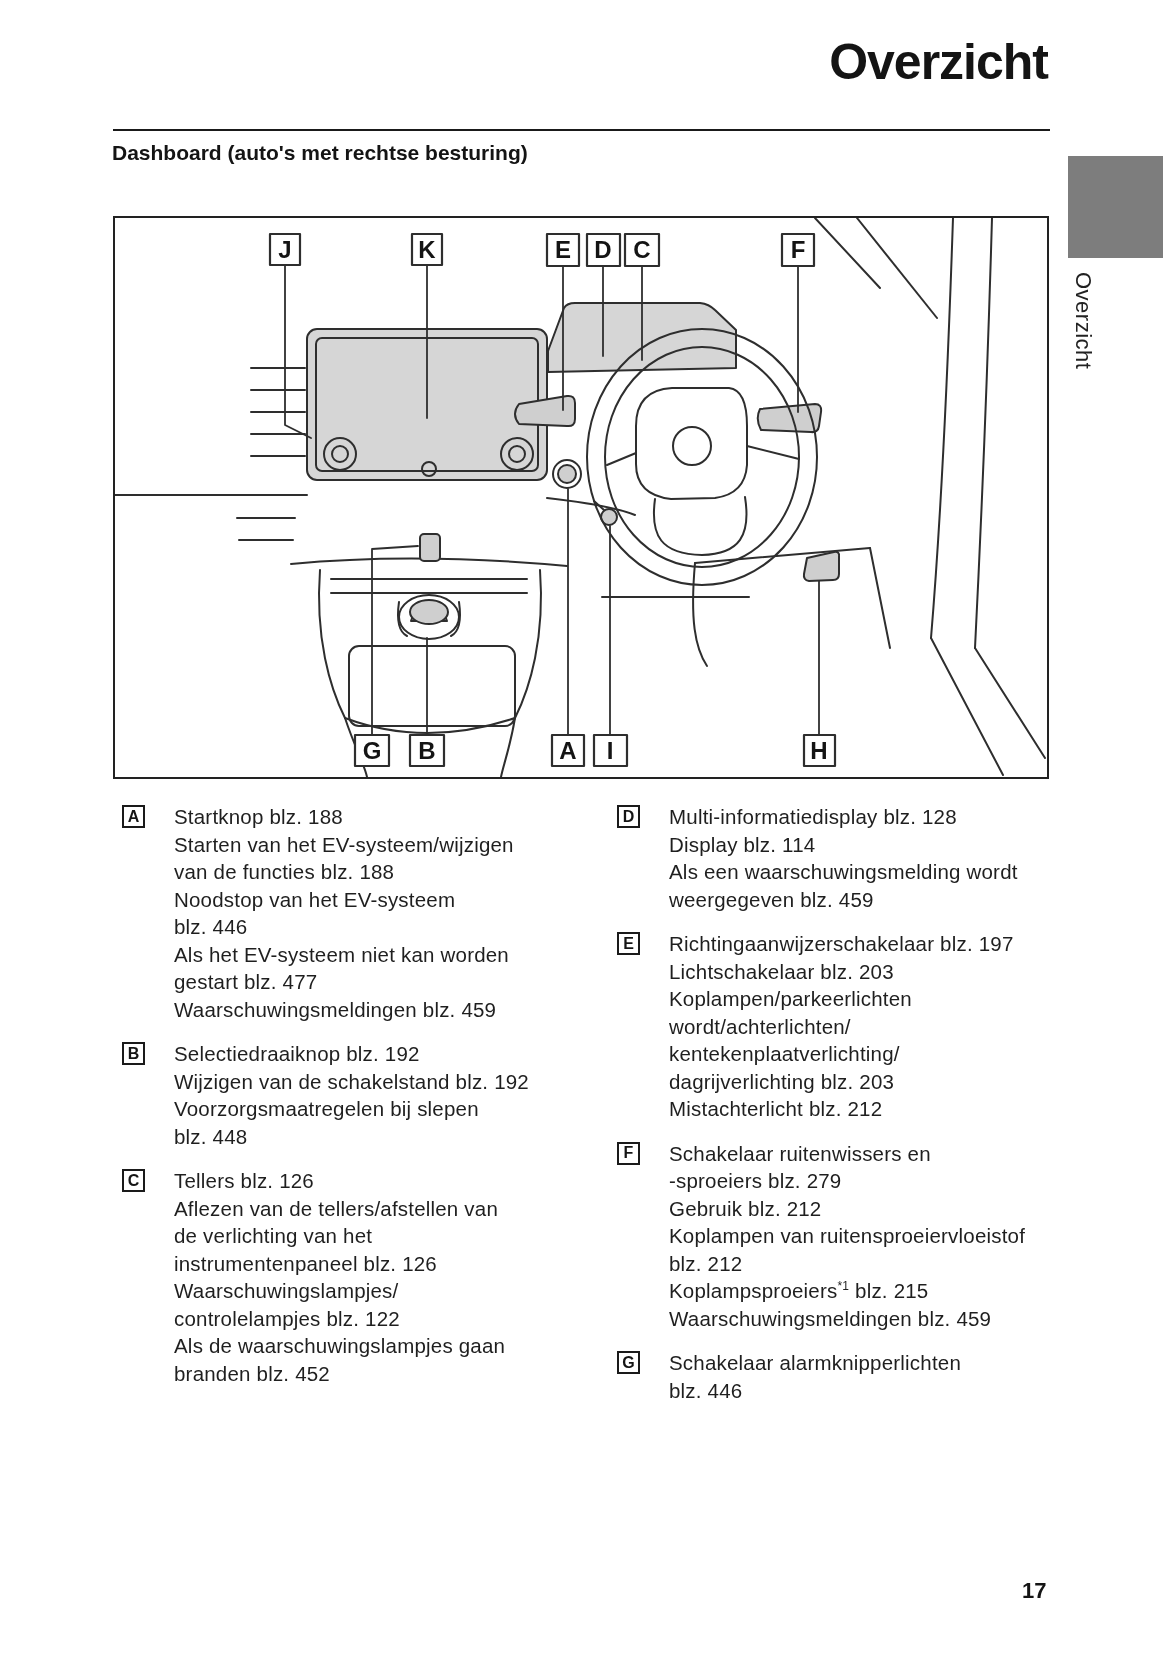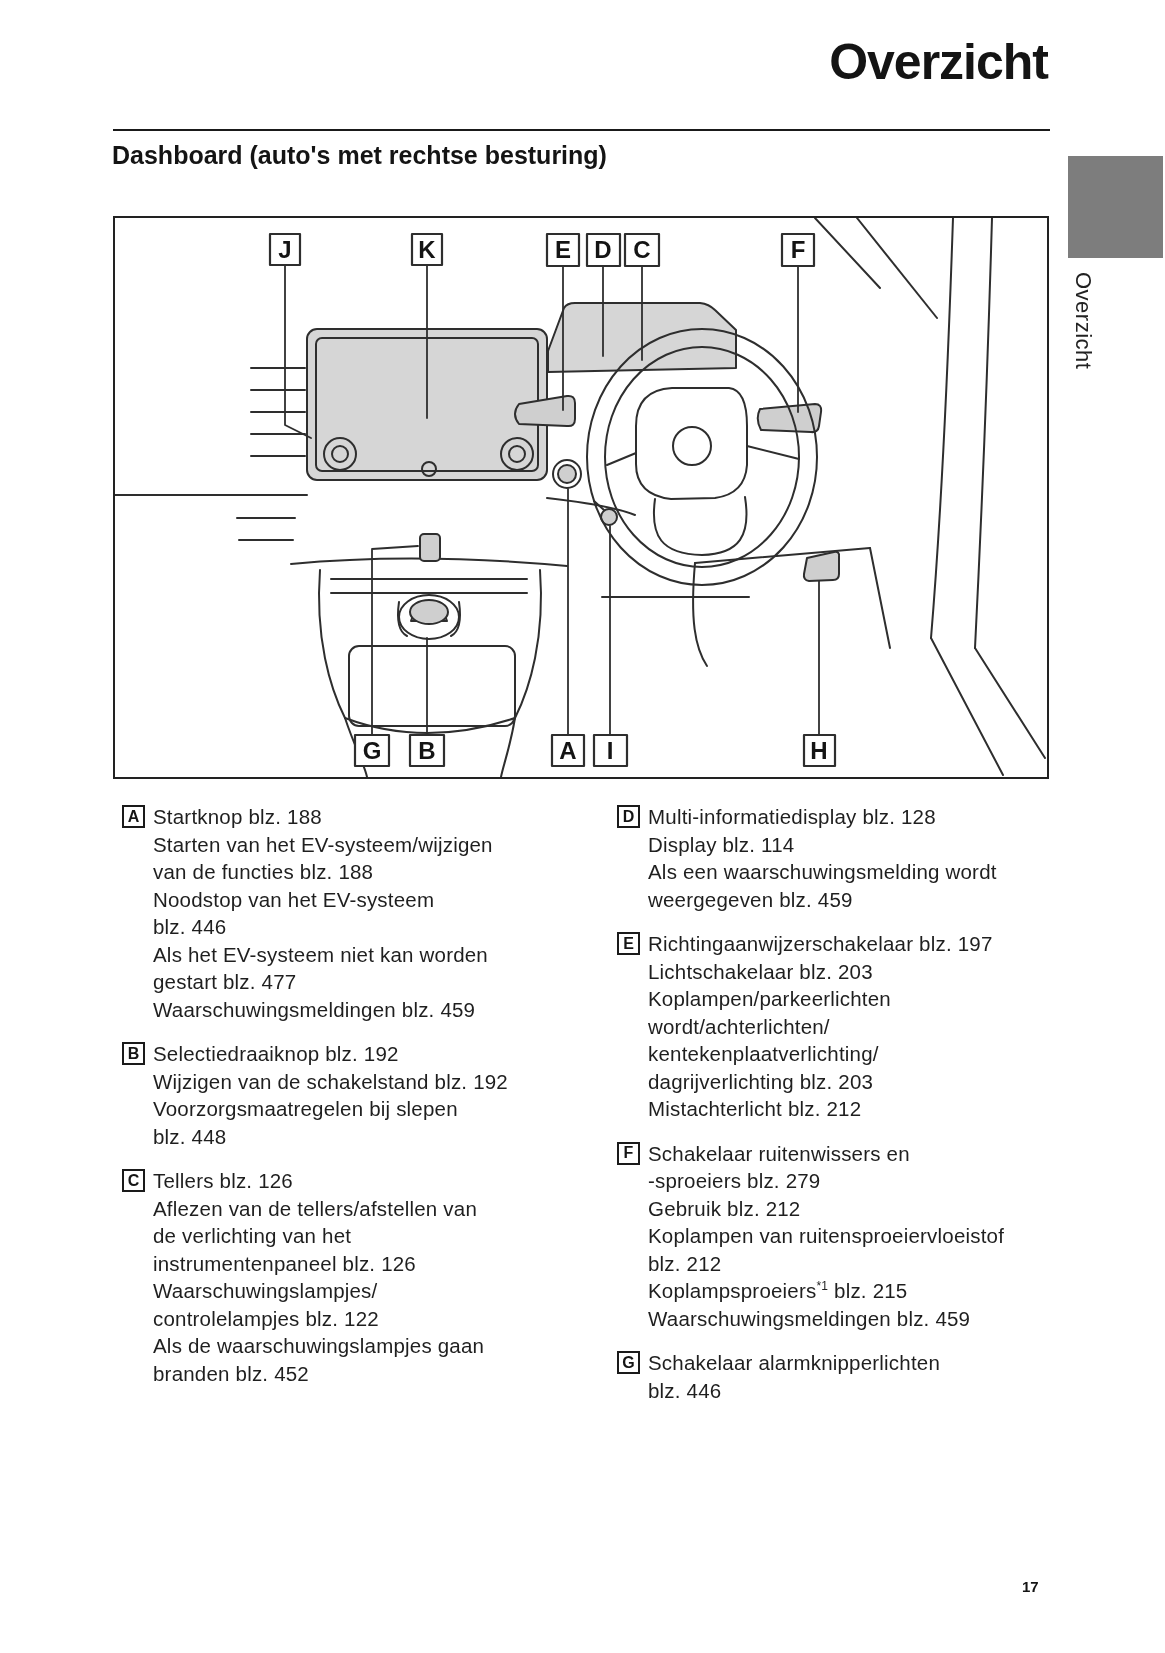--- a/index.html
+++ b/index.html
@@ -5,45 +5,45 @@
   html,body{margin:0;padding:0;}
   body{
     width:1165px;height:1653px;position:relative;background:#ffffff;
     font-family:"Liberation Sans", sans-serif;color:#1a1a1a;overflow:hidden;
   }
   .title{
     position:absolute;top:33px;right:117px;
     font-size:50px;font-weight:bold;letter-spacing:-1px;color:#141414;
   }
   .rule{position:absolute;left:113px;top:129px;width:937px;height:2px;background:#1a1a1a;}
-  .heading{position:absolute;left:112px;top:141px;font-size:25px;font-weight:bold;color:#141414;}
+  .heading{position:absolute;left:112px;top:141px;font-size:21px;font-weight:bold;color:#141414;}
   .graytab{position:absolute;left:1068px;top:156px;width:95px;height:102px;background:#7d7d7d;}
   .sidetext{
     position:absolute;left:1070px;top:272px;
     writing-mode:vertical-rl;font-size:22px;color:#222;letter-spacing:.5px;
   }
   .diagram{
     position:absolute;left:113px;top:216px;width:936px;height:563px;
     border:2px solid #222;box-sizing:border-box;background:#fff;
   }
   .diagram svg{display:block;width:100%;height:100%;}
   .legend-col{position:absolute;width:480px;}
   #legend-left{left:122px;top:803px;}
   #legend-right{left:617px;top:803px;width:440px;}
   .section{display:flex;align-items:flex-start;margin-bottom:17px;}
   .lbox{
     flex:0 0 auto;width:23px;height:23px;box-sizing:border-box;
     border:2px solid #1a1a1a;margin-top:2px;
     display:flex;align-items:center;justify-content:center;
     font-size:16px;font-weight:bold;background:#fff;color:#141414;
   }
-  .lines{margin-left:8px;}
+  .lines{margin-left:29px;}
   .line{font-size:20.5px;line-height:27.5px;white-space:nowrap;color:#1f1f1f;letter-spacing:.2px;}
   .line sup{font-size:12px;line-height:0;vertical-align:super;}
-  .pagenum{position:absolute;left:1022px;top:1578px;font-size:15px;font-weight:bold;color:#141414;}
+  .pagenum{position:absolute;left:1022px;top:1578px;font-size:22px;font-weight:bold;color:#141414;}
   text.lbl{font:bold 24px "Liberation Sans",sans-serif;fill:#141414;}
 </style>
 </head>
 <body>
 
 <div class="title">Overzicht</div>
 <div class="rule"></div>
 <div class="heading">Dashboard (auto's met rechtse besturing)</div>
 <div class="graytab" style="background: rgb(125, 125, 125);"></div>
 <div class="sidetext">Overzicht</div>

